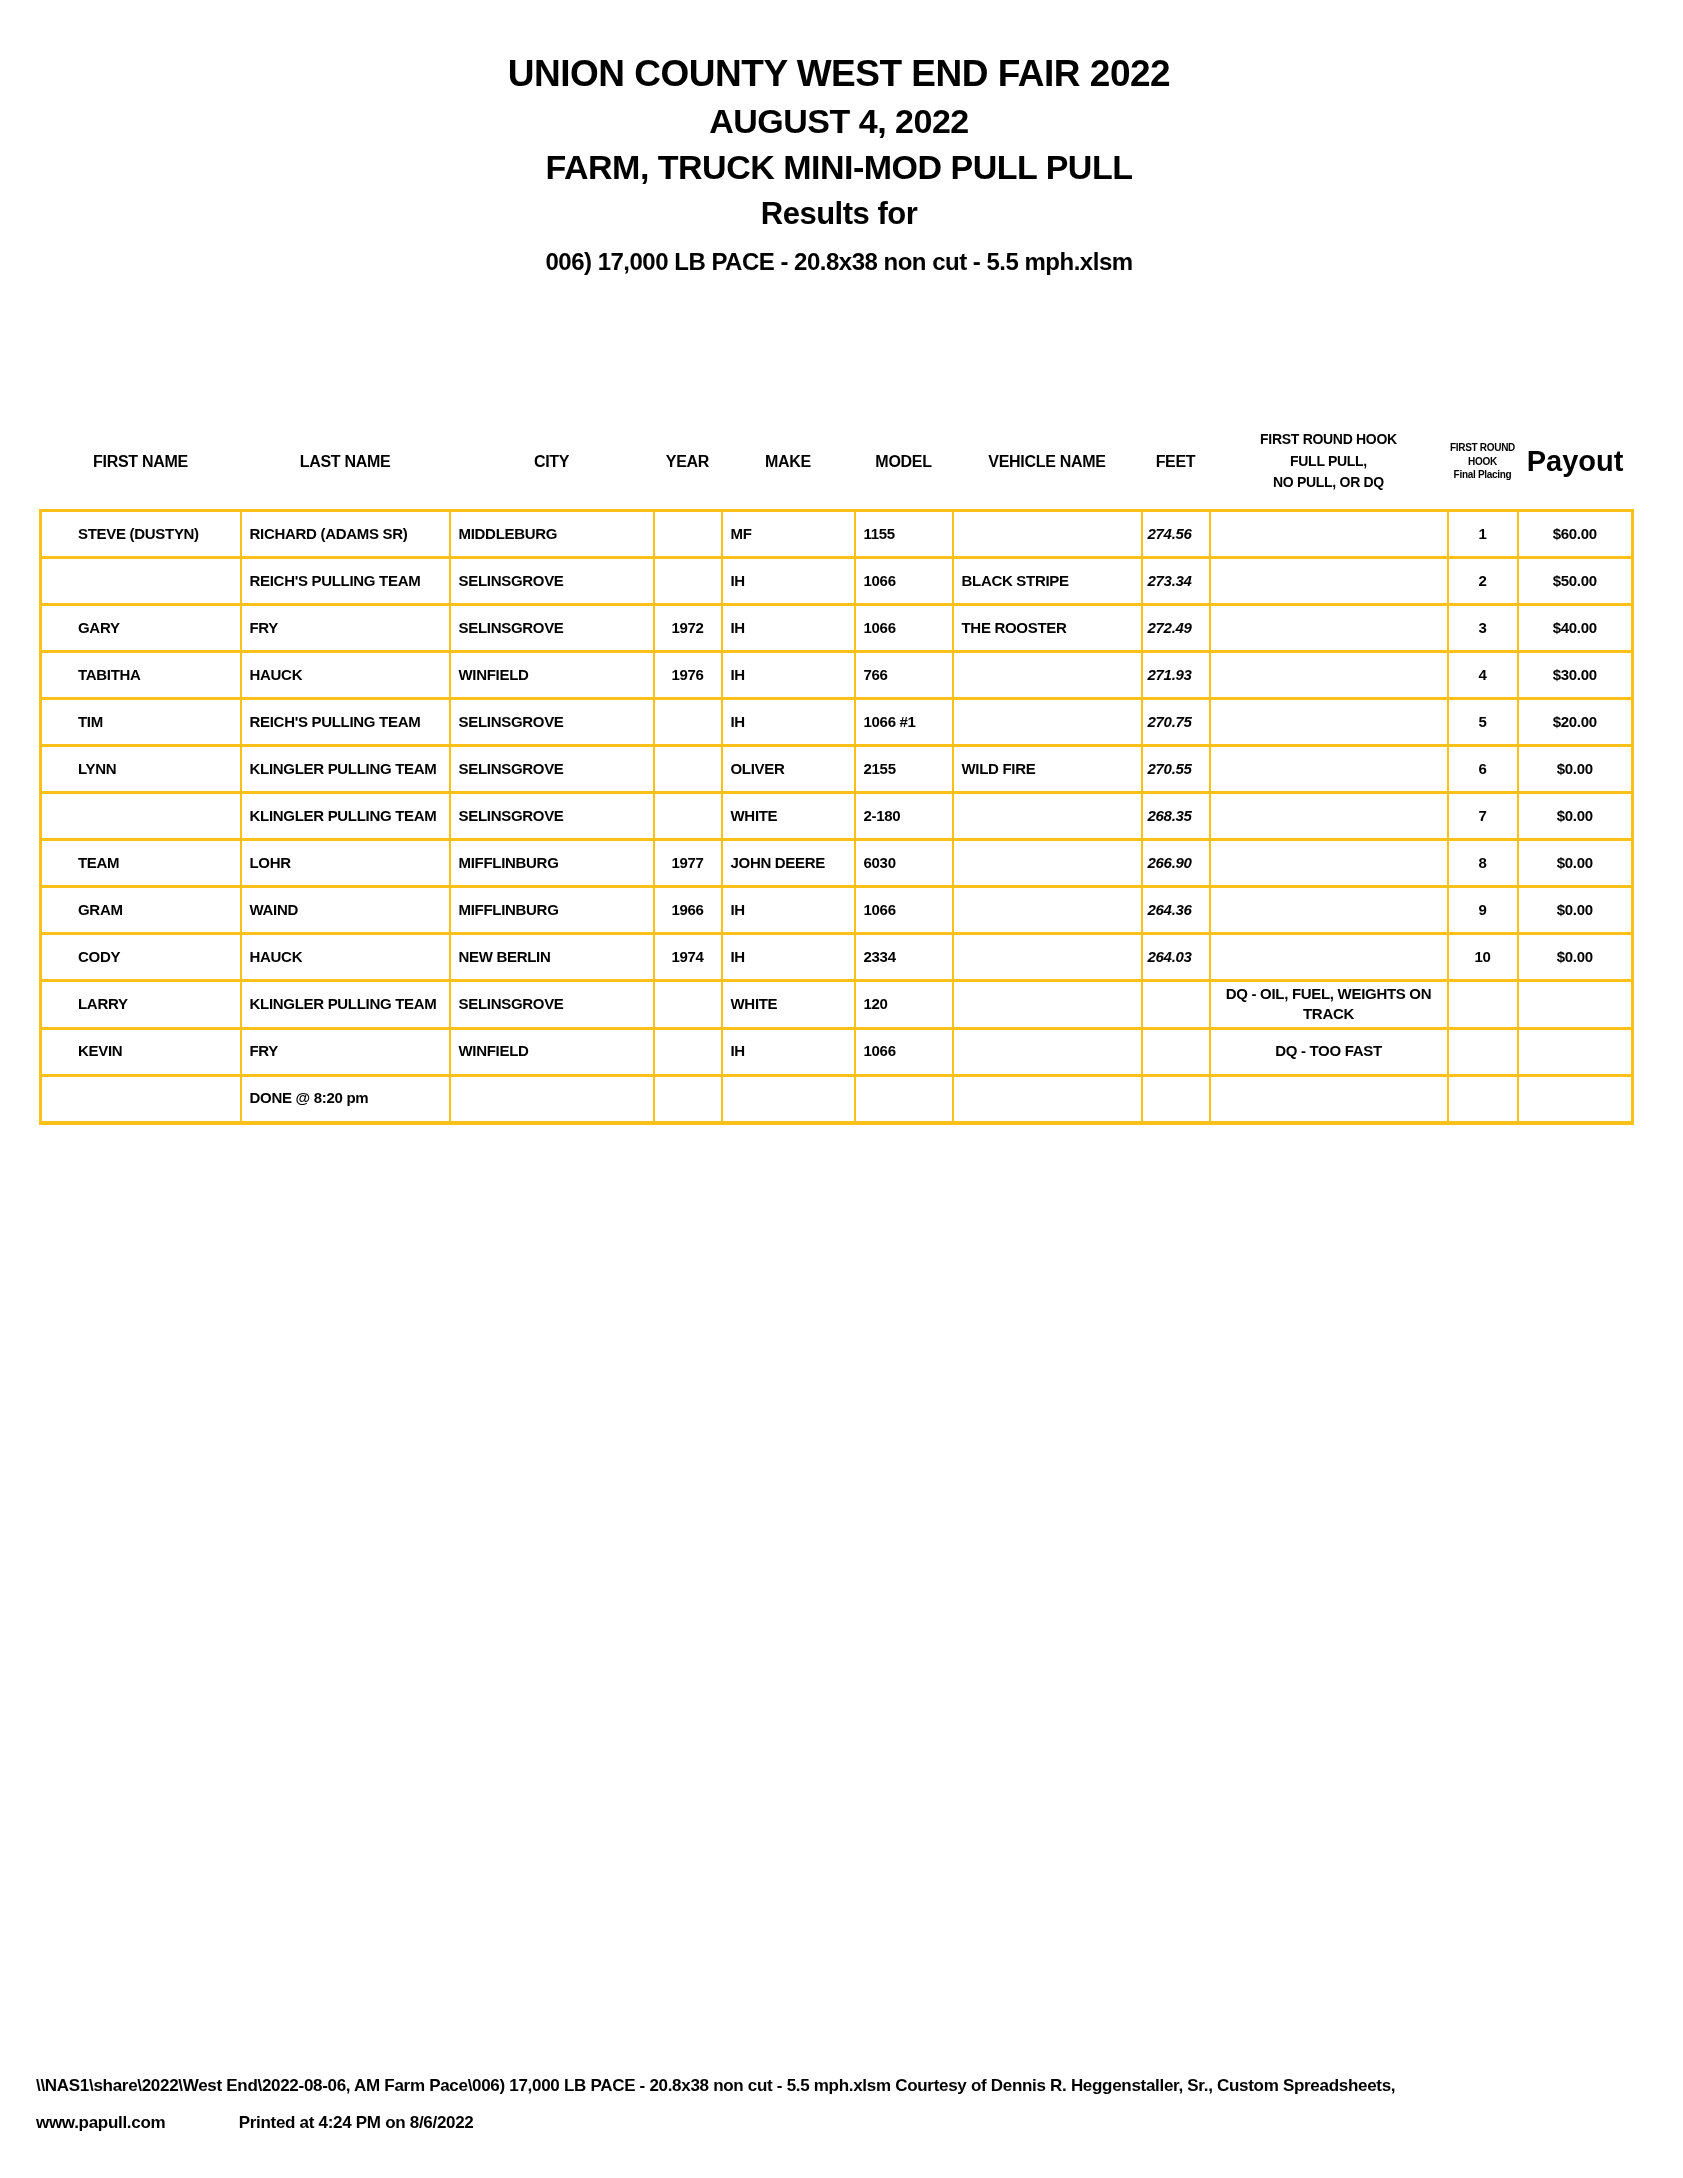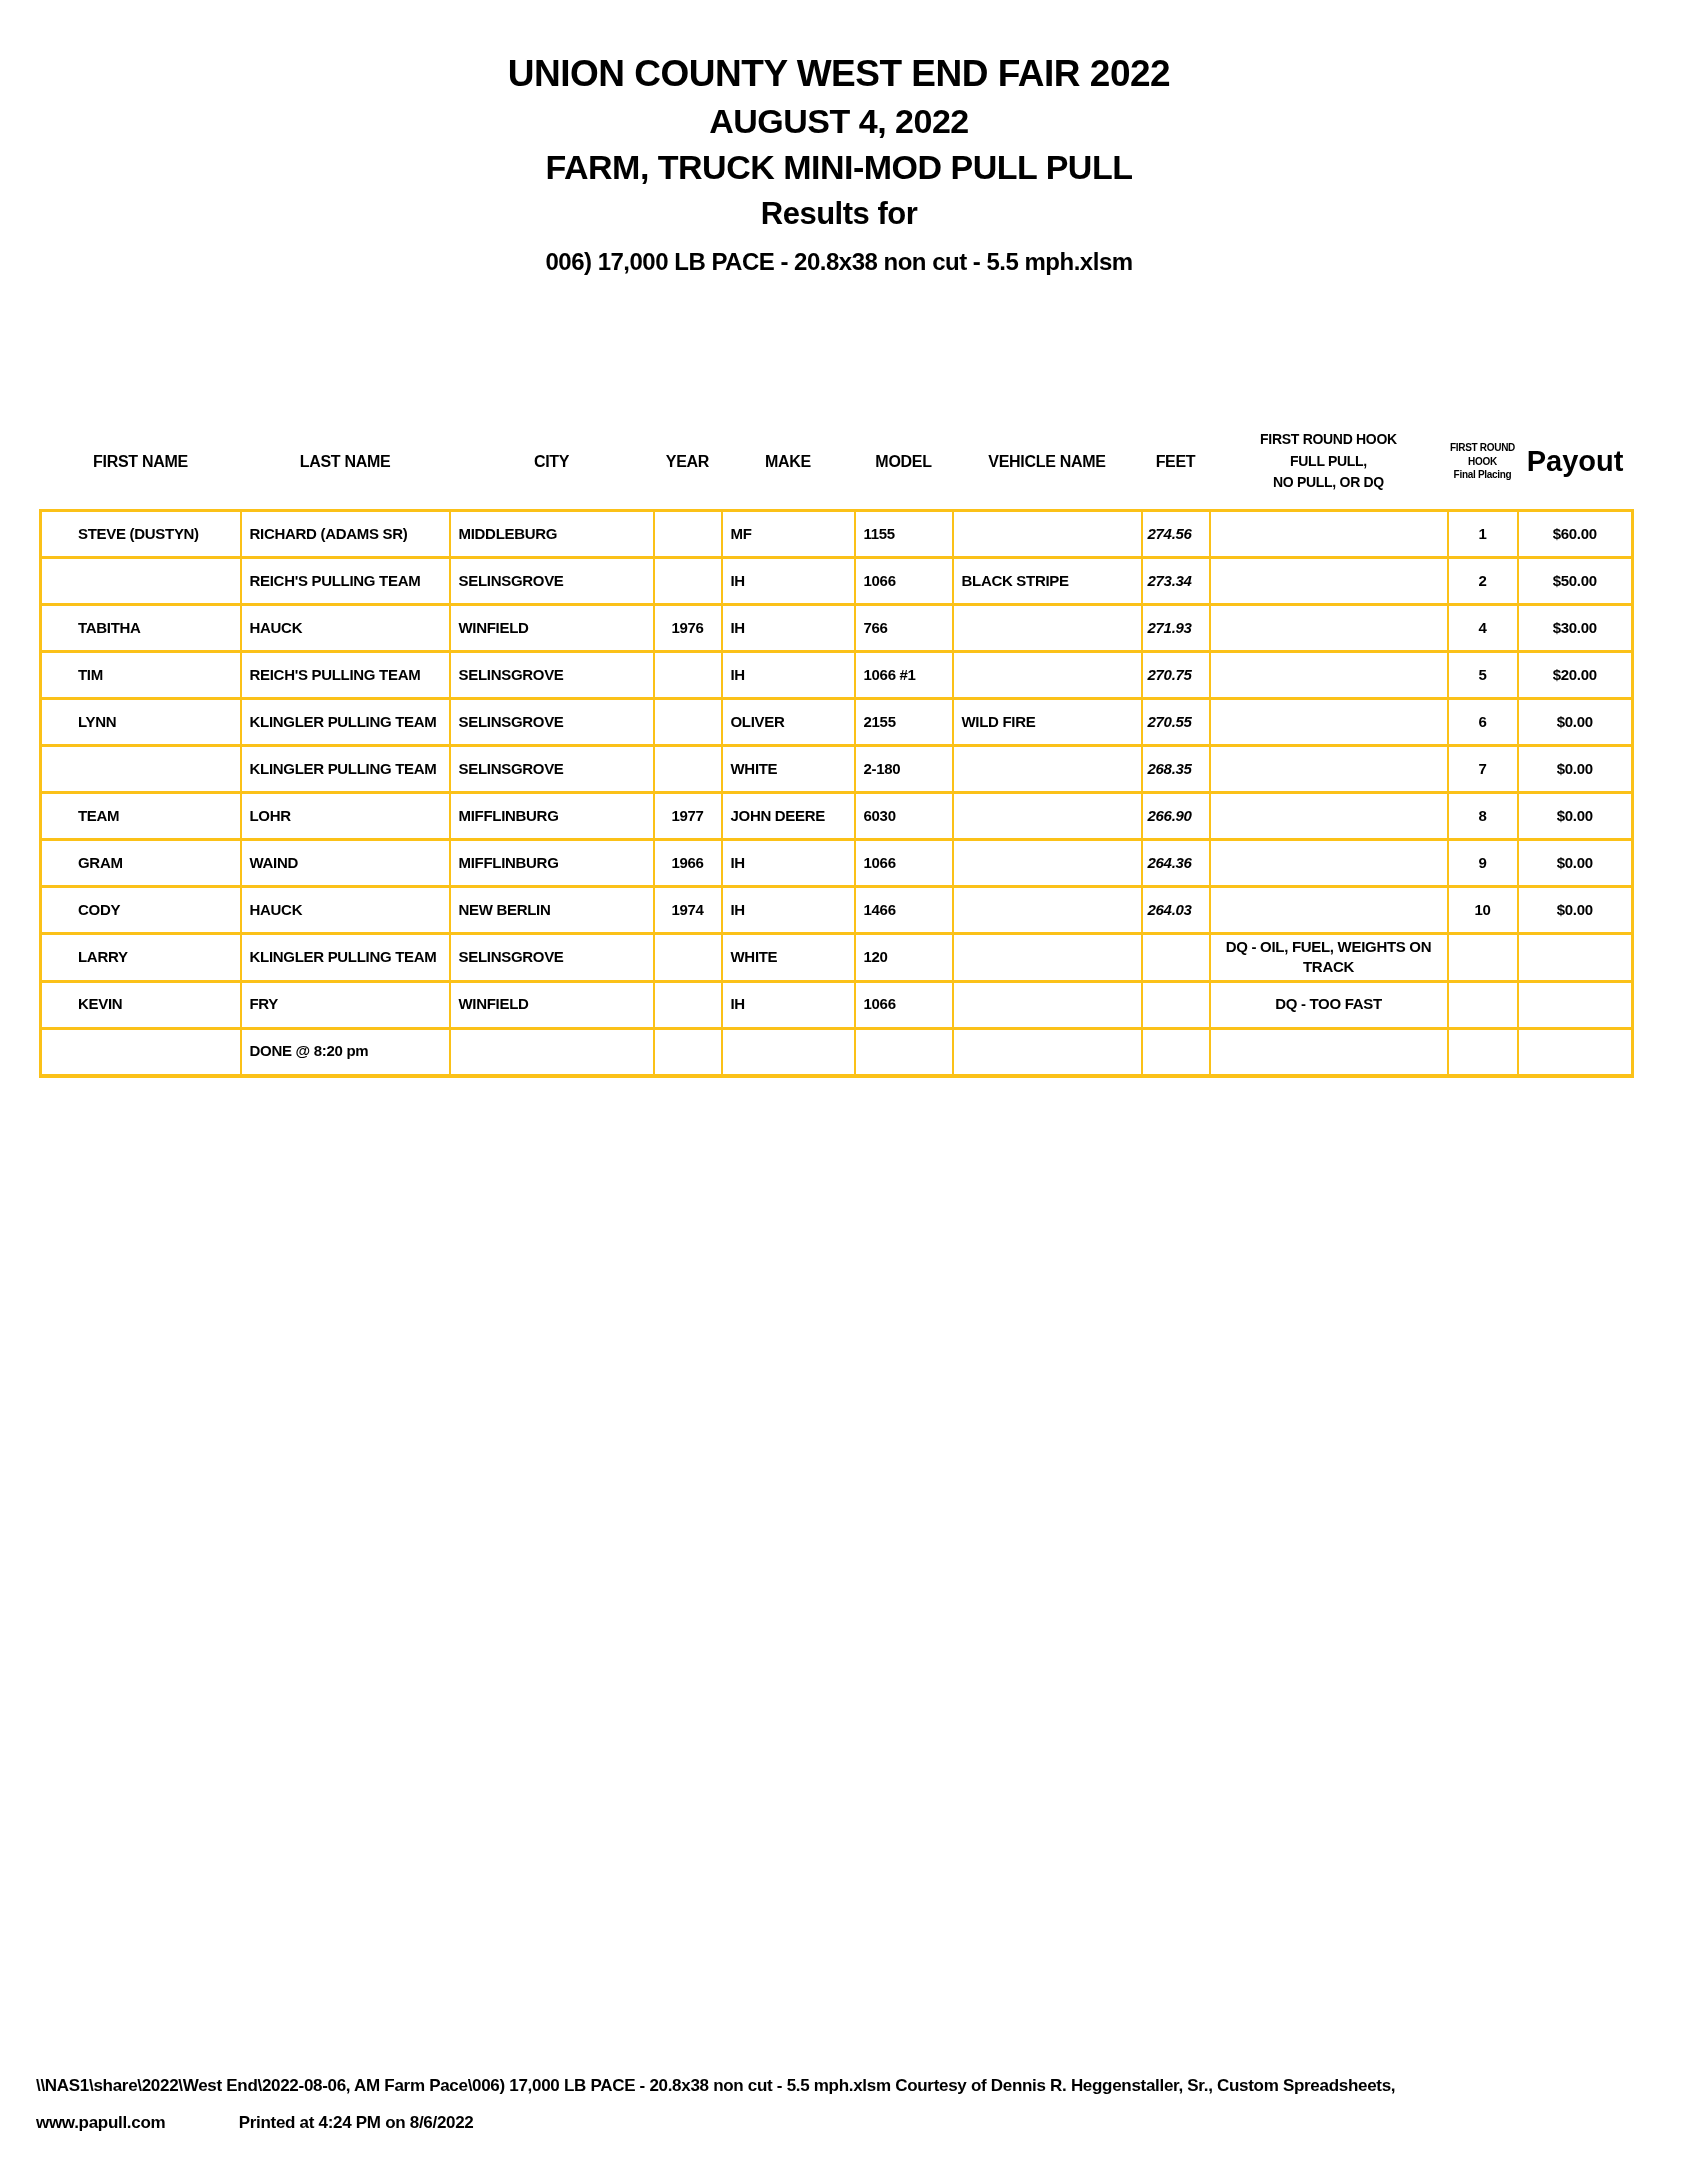--- a/index.html
+++ b/index.html
@@ -133,20 +133,33 @@
         <td class="c3 col-3"></td>
         <td class="c4 col-4">IH</td>
         <td class="c5 col-5">1066</td>
         <td class="c6 col-6">BLACK STRIPE</td>
         <td class="c7 col-7">273.34</td>
         <td class="c8 col-8"></td>
         <td class="c9 col-9">2</td>
         <td class="c10 col-10">$50.00</td>
       </tr>
       <tr>
+        <td class="c0 col-0">GARY</td>
+        <td class="c1 col-1">FRY</td>
+        <td class="c2 col-2">SELINSGROVE</td>
+        <td class="c3 col-3">1972</td>
+        <td class="c4 col-4">IH</td>
+        <td class="c5 col-5">1066</td>
+        <td class="c6 col-6">THE ROOSTER</td>
+        <td class="c7 col-7">272.49</td>
+        <td class="c8 col-8"></td>
+        <td class="c9 col-9">3</td>
+        <td class="c10 col-10">$40.00</td>
+      </tr>
+      <tr>
         <td class="c0 col-0">TABITHA</td>
         <td class="c1 col-1">HAUCK</td>
         <td class="c2 col-2">WINFIELD</td>
         <td class="c3 col-3">1976</td>
         <td class="c4 col-4">IH</td>
         <td class="c5 col-5">766</td>
         <td class="c6 col-6"></td>
         <td class="c7 col-7">271.93</td>
         <td class="c8 col-8"></td>
         <td class="c9 col-9">4</td>
@@ -216,21 +229,21 @@
         <td class="c8 col-8"></td>
         <td class="c9 col-9">9</td>
         <td class="c10 col-10">$0.00</td>
       </tr>
       <tr>
         <td class="c0 col-0">CODY</td>
         <td class="c1 col-1">HAUCK</td>
         <td class="c2 col-2">NEW BERLIN</td>
         <td class="c3 col-3">1974</td>
         <td class="c4 col-4">IH</td>
-        <td class="c5 col-5">1466</td>
+        <td class="c5 col-5">2334</td>
         <td class="c6 col-6"></td>
         <td class="c7 col-7">264.03</td>
         <td class="c8 col-8"></td>
         <td class="c9 col-9">10</td>
         <td class="c10 col-10">$0.00</td>
       </tr>
       <tr>
         <td class="c0 col-0">LARRY</td>
         <td class="c1 col-1">KLINGLER PULLING TEAM</td>
         <td class="c2 col-2">SELINSGROVE</td>

